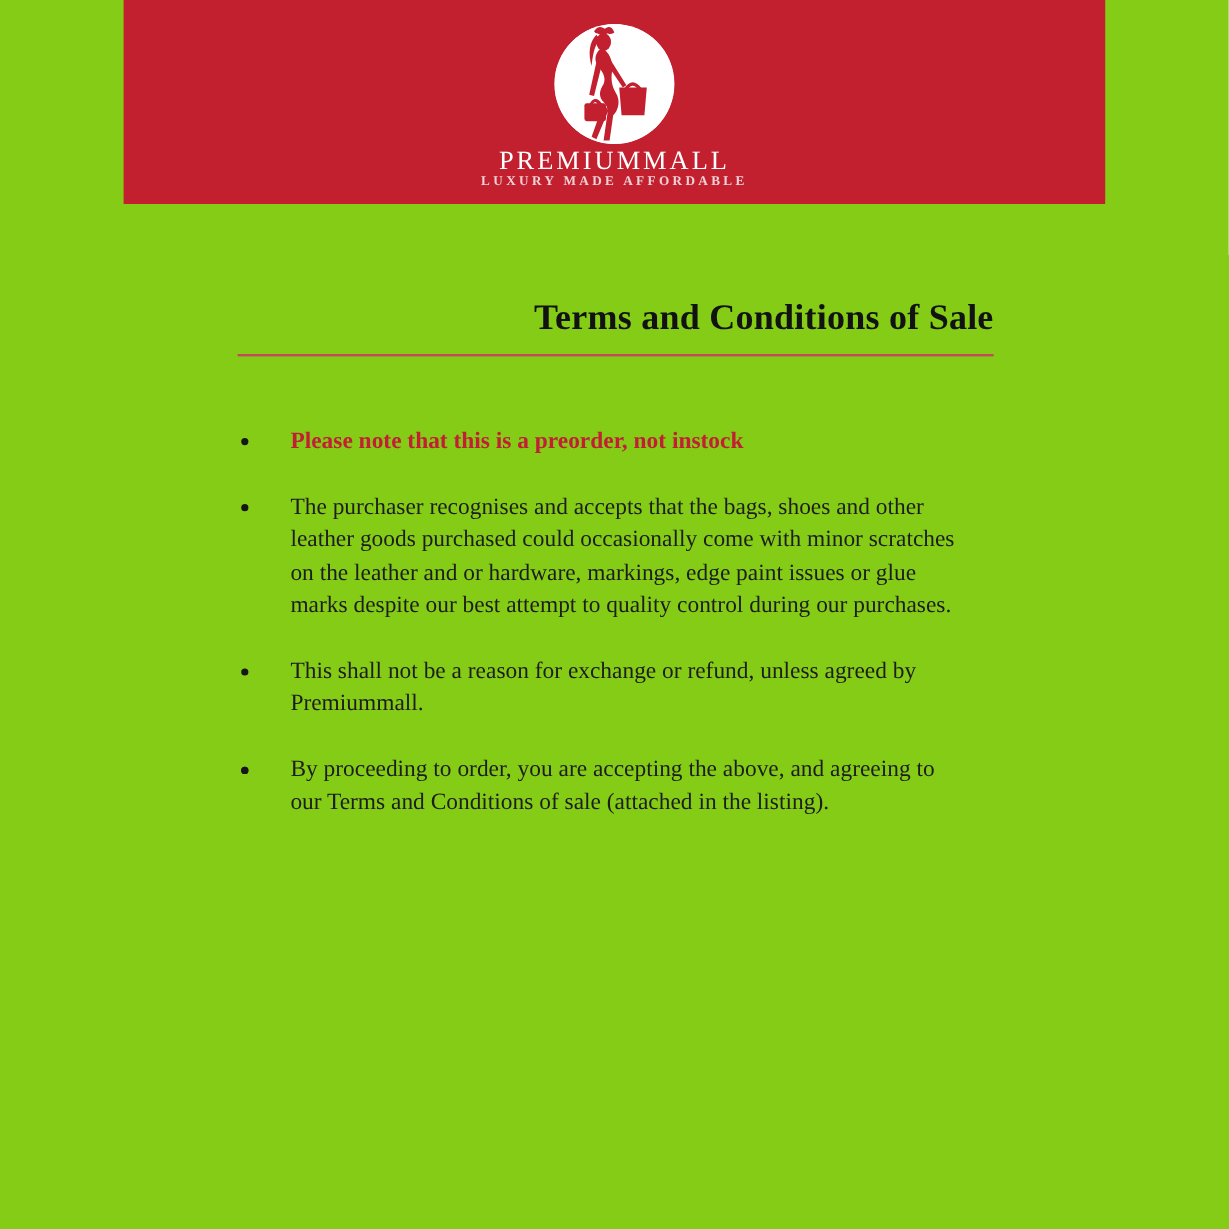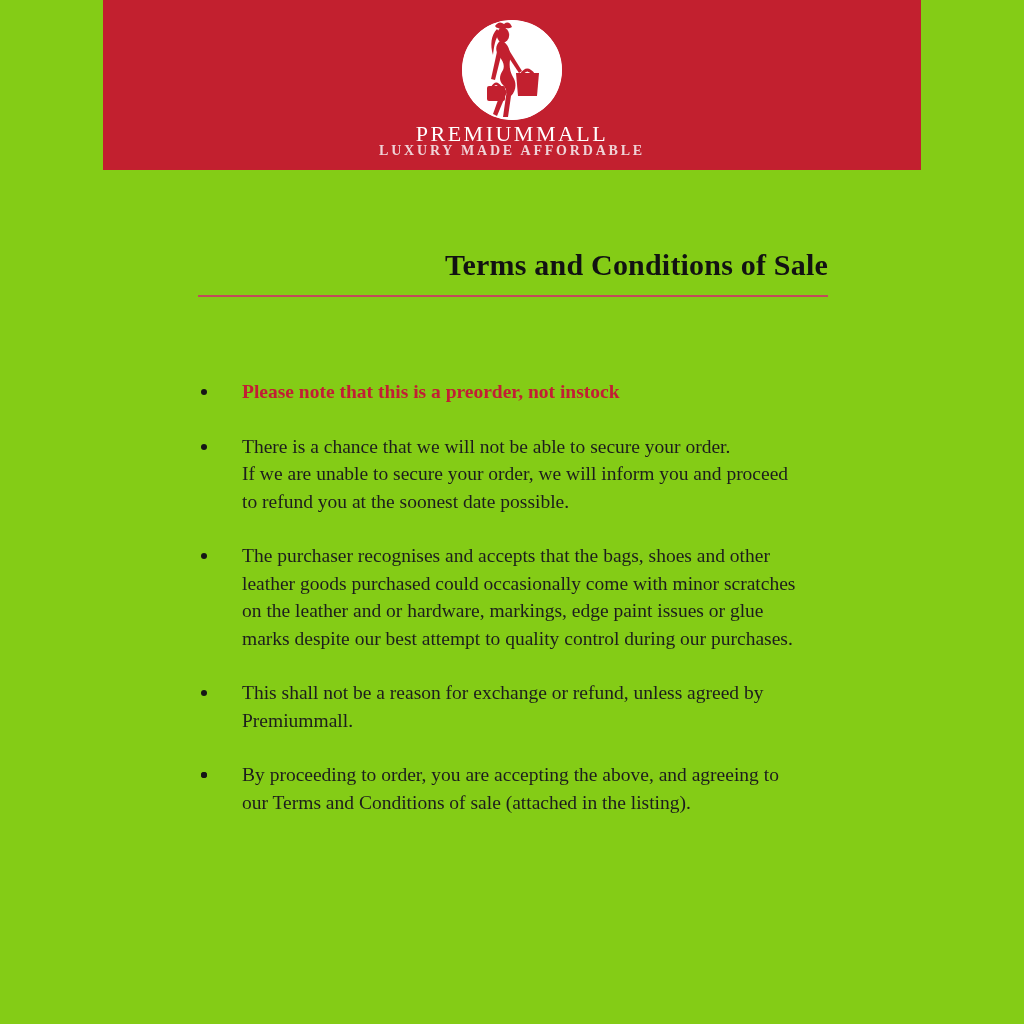--- a/index.html
+++ b/index.html
@@ -36,21 +36,21 @@
     margin-top: 2px;
     color: #ffffff;
     font-size: 22px;
     line-height: 23px;
     letter-spacing: 2.5px;
     font-weight: 400;
   }
   .brand-tagline {
     margin-top: 1px;
     color: #EFD2D6;
-    font-size: 14px;
+    font-size: 11px;
     line-height: 10px;
     letter-spacing: 2.8px;
     font-weight: 700;
   }
 
   
   .content {
     width: 630px;
     margin-left: 198px;
   }
@@ -63,21 +63,21 @@
     color: #121212;
     letter-spacing: 0.2px;
   }
   .title-rule {
     margin-top: 13px;
     height: 2px;
     background: #C14B5C;
   }
   .terms-list {
     list-style: none;
-    margin-top: 81px;
+    margin-top: 57px;
   }
   .term-item {
     position: relative;
     width: 604px;
     padding-left: 44px;
     font-size: 19.5px;
     line-height: 27.5px;
     color: #1d1d1d;
     margin-bottom: 27px;
   }
@@ -145,26 +145,20 @@
 
     <ul class="terms-list">
       <li class="term-item">
         <span class="bullet-dot"></span>
         <span class="term-highlight">Please note that this is a preorder, not instock</span>
         <span class="term-text"></span>
       </li>
       <li class="term-item">
         <span class="bullet-dot"></span>
         <span class="term-highlight"></span>
-        <span class="term-text">There is a chance that we will not be able to secure your order.
-If we are unable to secure your order, we will inform you and proceed to refund you at the soonest date possible.</span>
-      </li>
-      <li class="term-item">
-        <span class="bullet-dot"></span>
-        <span class="term-highlight"></span>
         <span class="term-text">The purchaser recognises and accepts that the bags, shoes and other leather goods purchased could occasionally come with minor scratches on the leather and or hardware, markings, edge paint issues or glue marks despite our best attempt to quality control during our purchases.</span>
       </li>
       <li class="term-item">
         <span class="bullet-dot"></span>
         <span class="term-highlight"></span>
         <span class="term-text">This shall not be a reason for exchange or refund, unless agreed by Premiummall.</span>
       </li>
       <li class="term-item">
         <span class="bullet-dot"></span>
       </li>

